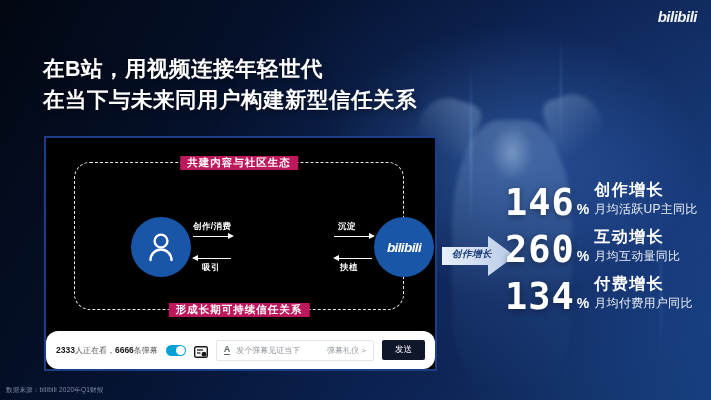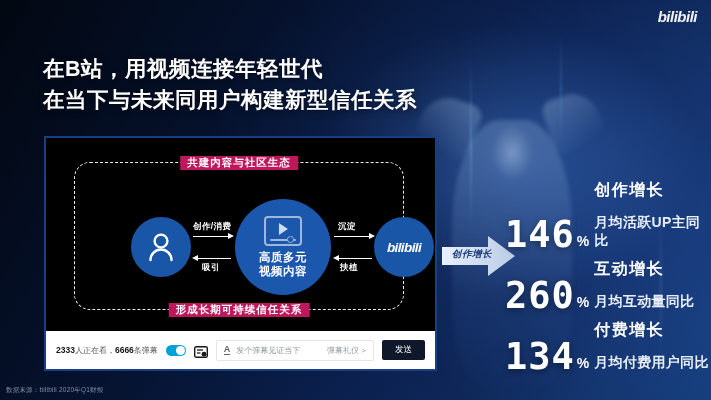--- a/index.html
+++ b/index.html
@@ -118,21 +118,21 @@
   }
   .arrow-head.r{border-left:6px solid #ffffff;}
   .arrow-head.l{border-right:6px solid #ffffff;}
   .arrow-cap{
     position:absolute;color:#ffffff;font-size:8.5px;font-weight:bold;white-space:nowrap;letter-spacing:.4px;
   }
 
   
   .danmu-bar{
     position:absolute;left:0;right:0;bottom:0;height:38px;background:#ffffff;
-    display:flex;align-items:center;padding:0 10px;box-sizing:border-box;gap:8px;
+    display:flex;align-items:center;padding:0 10px;box-sizing:border-box;gap:8px;border-radius:12px;
   }
   .viewers{font-size:8px;color:#5a5a5a;white-space:nowrap;letter-spacing:0;}
   .viewers b{color:#161616;font-size:8.5px;}
   .toggle{
     width:20px;height:11px;border-radius:6px;background:#00a1d6;position:relative;flex:none;
   }
   .toggle .knob{position:absolute;right:1px;top:1px;width:9px;height:9px;border-radius:50%;background:#fff;}
   .ic-gear{width:14px;height:12px;flex:none;position:relative;}
   .input-wrap{
     flex:1;height:21px;border:1px solid #e3e5e7;border-radius:2px;display:flex;align-items:center;
@@ -159,21 +159,21 @@
   .stats{position:absolute;left:505px;top:181px;width:206px;}
   .stat{display:flex;align-items:flex-end;margin-bottom:9px;}
   .stat .num{
     font-size:37px;font-weight:bold;color:#ffffff;line-height:0.9;letter-spacing:1px;
     font-family:"DejaVu Sans Mono","Liberation Mono",monospace;
     text-shadow:0 2px 7px rgba(0,0,0,.4);
   }
   .stat .pct{font-size:14px;font-weight:bold;color:#ffffff;margin:0 5px 2px 2px;}
   .stat .labels{padding-bottom:1px;}
   .stat .big{font-size:16px;font-weight:bold;color:#ffffff;letter-spacing:1.5px;line-height:1.12;}
-  .stat .small{font-size:14px;font-weight:bold;color:#e8eef8;letter-spacing:.3px;margin-top:15px;}
+  .stat .small{font-size:12px;font-weight:normal;color:#e8eef8;letter-spacing:.3px;margin-top:2px;}
 
   
   .footer{
     position:absolute;left:6px;bottom:5px;font-size:6.5px;color:#7f8ea8;letter-spacing:.2px;
   }
 </style>
 </head>
 <body>
 
 <div id="stage">
@@ -199,31 +199,20 @@
 
         <div class="circle c-user">
           <span class="user-icon">
             <svg width="30" height="32" viewBox="0 0 30 32">
               <circle cx="15" cy="10" r="6.4" fill="none" stroke="#ffffff" stroke-width="2.4"></circle>
               <path d="M4.5 29 a10.5 10.5 0 0 1 21 0" fill="none" stroke="#ffffff" stroke-width="2.4" stroke-linecap="round"></path>
             </svg>
           </span>
         </div>
 
-        <div class="circle c-core">
-          <div class="core-thumb">
-            <div class="tri"></div>
-            <div class="bar"></div>
-            <div class="dot"></div>
-          </div>
-          <div class="core-text">
-            <div>高质多元</div>
-            <div>视频内容</div>
-          </div>
-        </div>
 
         <div class="circle c-bili">
           <span class="bili-mark">bilibili</span>
         </div>
 
         <div class="arrow-row">
           <div class="arrow-cap" style="left:118px;top:58px;">创作/消费</div>
           <div class="arrow-line" style="left:118px;top:73px;width:36px;"></div>
           <div class="arrow-head r" style="left:153px;top:70px;"></div>
         </div>

